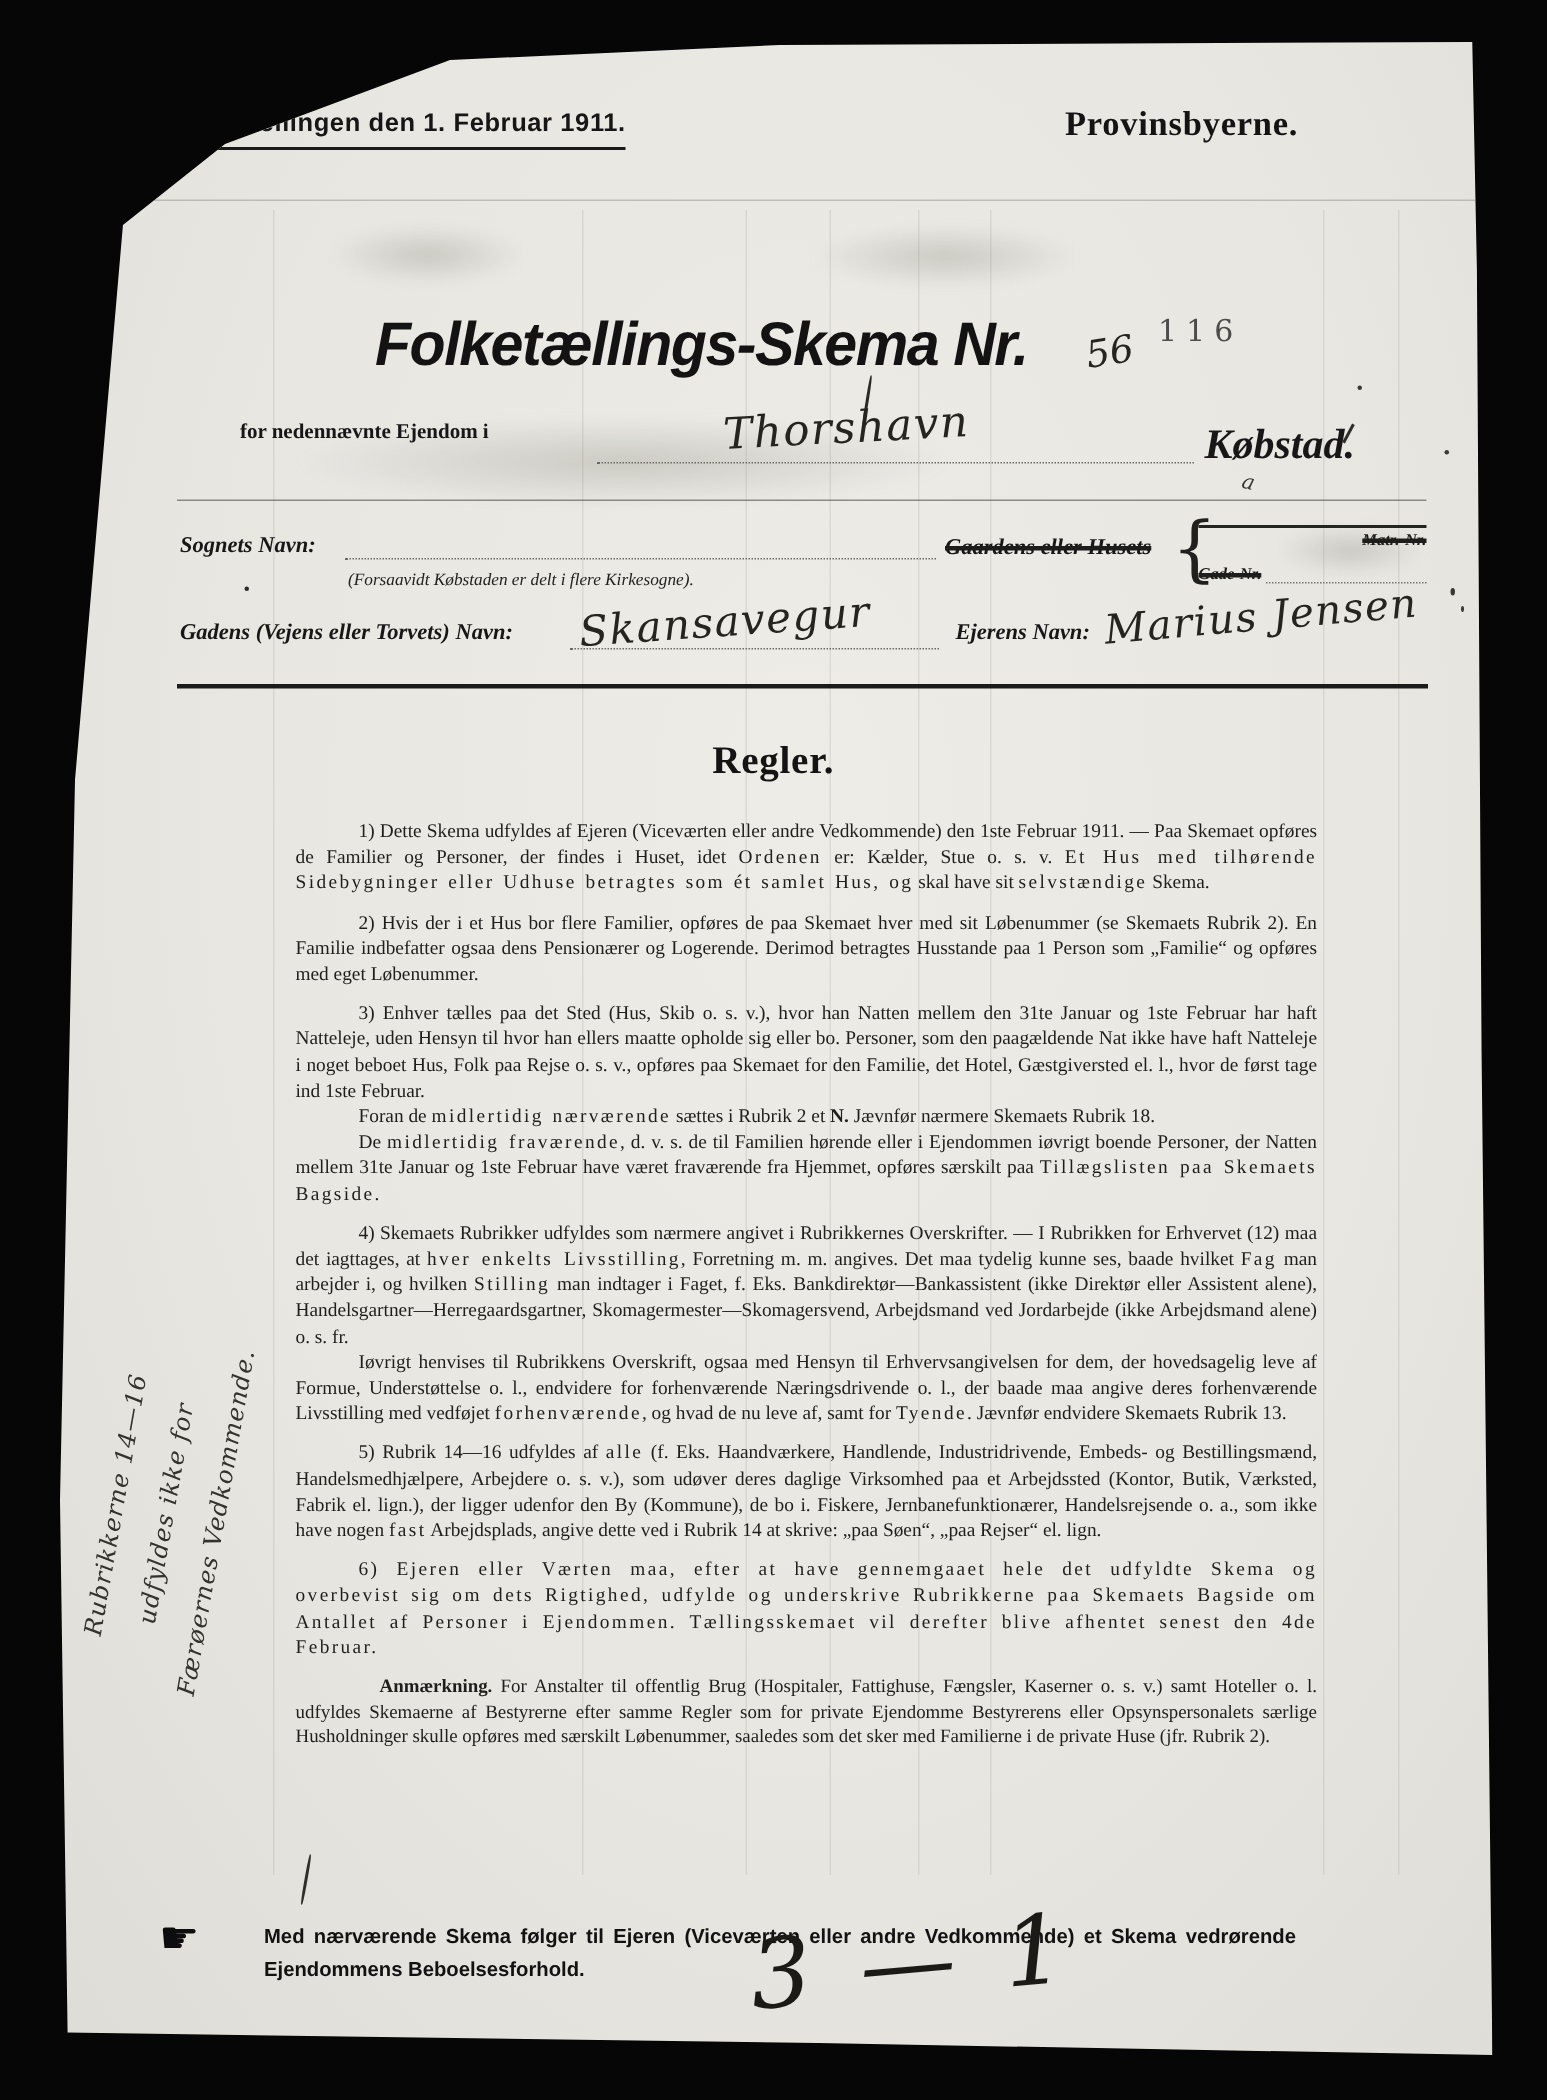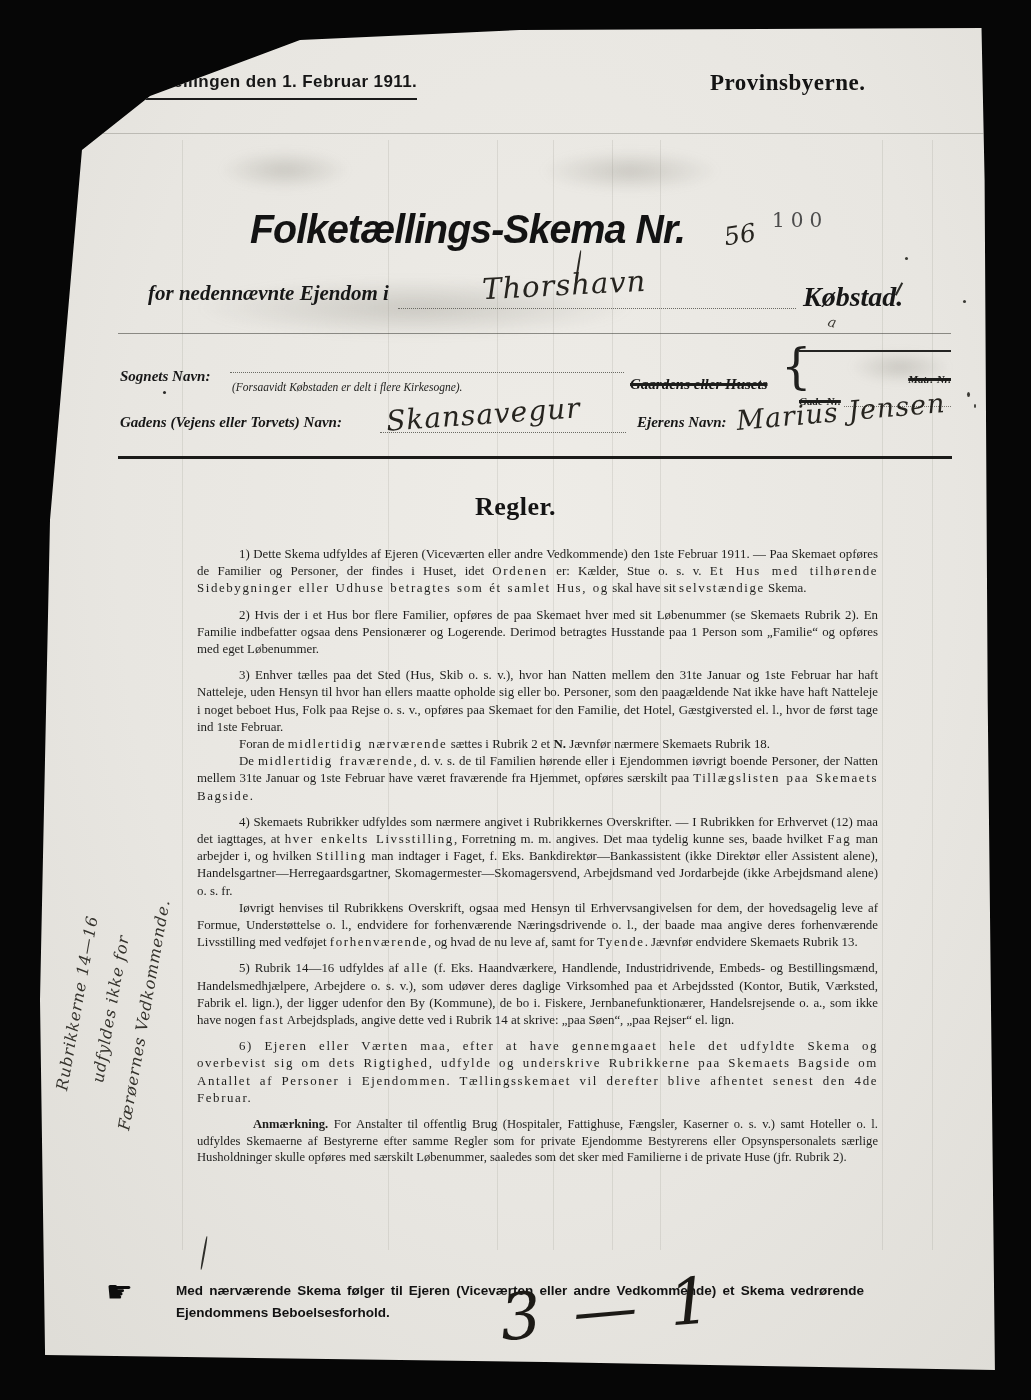--- a/index.html
+++ b/index.html
@@ -23,33 +23,33 @@
   .hdr-left{left:115px;top:72px;font-family:"Liberation Sans",sans-serif;font-weight:bold;
     font-size:17px;color:#161616;letter-spacing:0.4px;border-bottom:2.5px solid #1a1a1a;padding-bottom:6px;}
   .hdr-right{left:710px;top:70px;font-size:23px;font-weight:bold;color:#141414;letter-spacing:0.5px;}
   
   .main-title{left:250px;top:206px;font-family:"Liberation Sans",sans-serif;font-weight:bold;font-style:italic;
     font-size:41px;color:#131313;letter-spacing:-1px;transform:scaleX(0.96);transform-origin:left;}
   .stamp{left:772px;top:208px;font-family:"DejaVu Serif",serif;font-size:20px;color:#4c4c4c;letter-spacing:6px;}
   .hw{font-family:"DejaVu Serif",serif;font-style:italic;color:#26241f;}
   .hw-nr{left:724px;top:220px;font-size:25px;transform:rotate(-9deg);}
   
-  .prop-prefix{left:148px;top:281px;font-size:21px;font-weight:bold;font-style:italic;color:#171717;}
+  .prop-prefix{left:160px;top:281px;font-size:14px;font-weight:bold;color:#171717;}
   .prop-line{left:398px;top:284px;width:398px;height:24px;border-bottom:1.5px dotted #6b6b64;}
   .hw-town{left:482px;top:268px;font-size:29px;transform:rotate(-3deg);letter-spacing:1px;}
   .prop-suffix{left:803px;top:281px;font-size:28px;font-weight:bold;font-style:italic;color:#171717;}
   .hw-mark{left:828px;top:314px;font-size:14px;transform:rotate(14deg);color:#3a3832;}
   .tick{left:898px;top:282px;width:2px;height:14px;background:#2c2c28;transform:rotate(28deg);}
   .flourish{left:577px;top:250px;width:2px;height:36px;background:#2c2a25;transform:rotate(9deg);border-radius:40%;}
   .hairline{left:118px;top:333px;width:833px;height:1px;background:rgba(60,60,54,0.55);}
   
   .lbl{font-size:15px;font-weight:bold;font-style:italic;color:#171717;}
-  .sogn-lbl{left:120px;top:368px;text-align:right;}
+  .sogn-lbl{left:120px;top:356px;text-align:right;}
   .sogn-line{left:230px;top:352px;width:394px;height:20px;border-bottom:1.5px dotted #6b6b64;}
-  .strike{text-decoration:line-through;text-decoration-thickness:2.5px;text-decoration-color:#1d1d1b;margin-top:19px;}
+  .strike{text-decoration:line-through;text-decoration-thickness:2.5px;text-decoration-color:#1d1d1b;}
   .struck-lbl{left:630px;top:357px;}
   .brace{left:781px;top:338px;font-size:48px;font-weight:300;color:#20201e;font-family:"DejaVu Serif",serif;}
   .mini-row{left:799px;width:152px;display:flex;align-items:flex-end;}
   .mini-row .mlab{font-size:11px;font-weight:bold;font-style:italic;color:#1b1b19;white-space:nowrap;}
   .mini-row .mline{flex:1;border-bottom:1px dotted #77756e;height:12px;margin-left:3px;}
   .mini1{top:350px;border-top:2px solid #242422;padding-top:2px;flex-direction:column;}
   .mini2{top:376px;}
   .sogn-note{left:232px;top:381px;font-size:11.5px;font-style:italic;color:#222220;}
   .sogn-dot{left:163px;top:391px;width:3px;height:3px;background:#2a2a28;border-radius:50%;}
   .street-lbl{left:120px;top:414px;}
@@ -97,21 +97,21 @@
   <div class="smudge" style="left:195px;top:278px;width:440px;height:60px;"></div>
   <div class="smudge" style="left:540px;top:150px;width:180px;height:42px;"></div>
   <div class="smudge" style="left:220px;top:150px;width:130px;height:40px;"></div>
   <div class="smudge" style="left:850px;top:350px;width:100px;height:34px;"></div>
 
   <div class="abs hdr-left">Folketællingen den 1. Februar 1911.</div>
   <div class="abs hdr-right">Provinsbyerne.</div>
 
   <div class="abs main-title">Folketællings-Skema Nr.</div>
   <div class="abs hw hw-nr">56</div>
-  <div class="abs stamp">100</div>
+  <div class="abs stamp">116</div>
 
   <div class="abs prop-line"></div>
   <div class="abs flourish"></div>
   <div class="abs prop-prefix">for nedennævnte Ejendom i</div>
   <div class="abs hw hw-town">Thorshavn</div>
   <div class="abs prop-suffix">Købstad.</div>
   <div class="abs tick"></div>
   <div class="abs hw hw-mark">a</div>
   <div class="abs hairline"></div>
 

